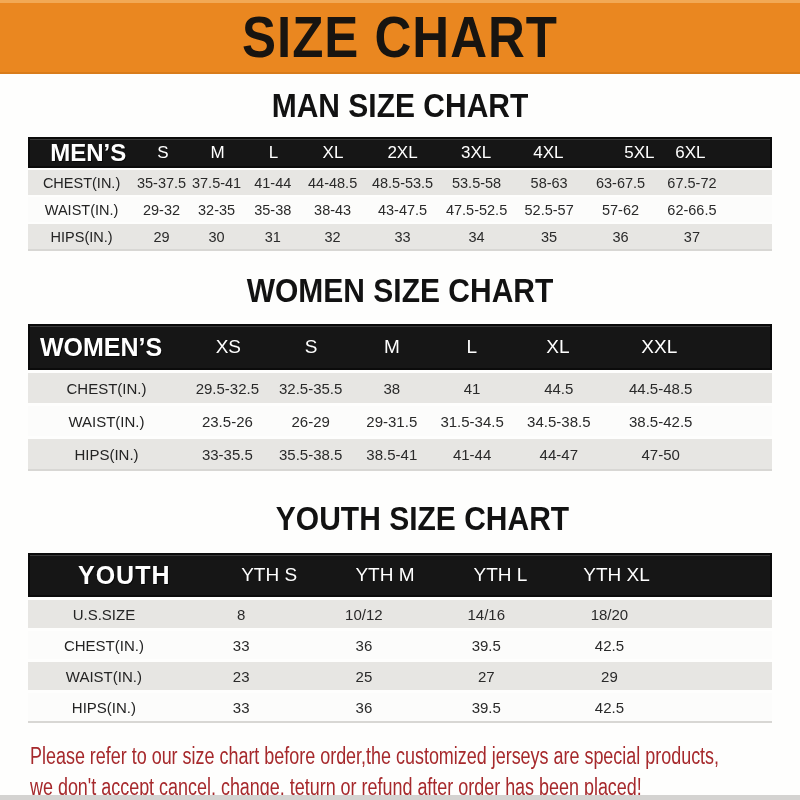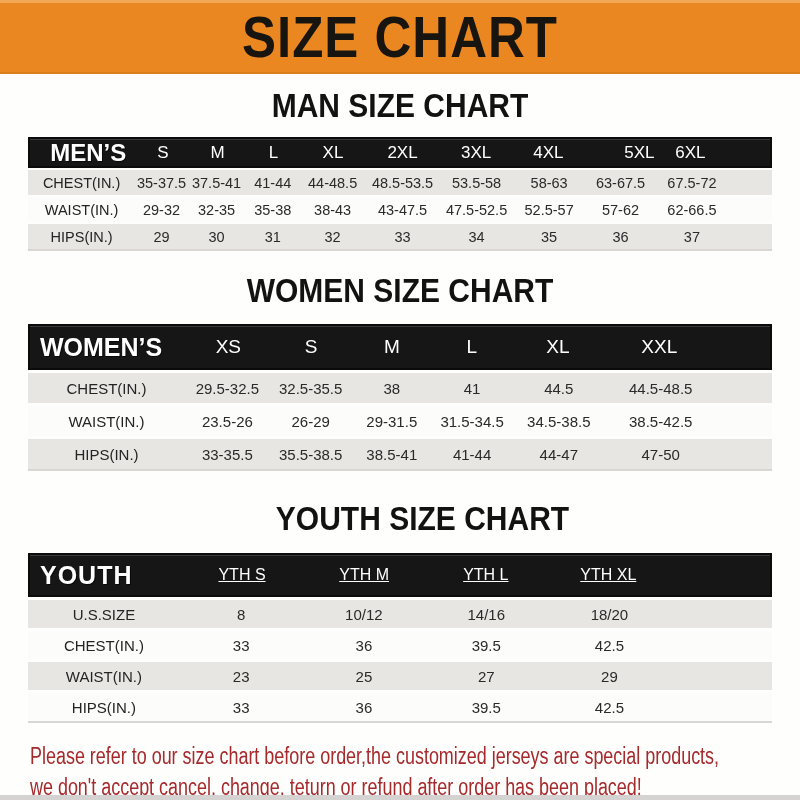--- a/index.html
+++ b/index.html
@@ -73,23 +73,23 @@
   .size-table[data-table="0"] .trow{height:25px;}
   .size-table[data-table="0"] .rval{font-size:14.5px;}
   .size-table[data-table="0"] .rlabel{font-size:14.5px;}
 
   .size-table[data-table="1"] .thead{height:46px;}
   .size-table[data-table="1"] .hlabel{font-size:25px;}
   .size-table[data-table="1"] .hsize{font-size:19px;}
   .size-table[data-table="1"] .trow{height:30px;margin-top:3px;}
   .size-table[data-table="1"] .thead{margin-bottom:1px;}
 
-  .size-table[data-table="2"] .thead{height:44px;}
+  .size-table[data-table="2"] .thead{height:44px;padding-left:38px;}
   .size-table[data-table="2"] .hlabel{font-size:25px;letter-spacing:1px;}
-  .size-table[data-table="2"] .hsize{font-size:16px;text-decoration:underline;}
+  .size-table[data-table="2"] .hsize{font-size:19px;}
   .size-table[data-table="2"] .trow{height:28px;margin-top:3px;justify-content:center;}
 
   .size-table{border-bottom:2px solid #d8d7d4;}
   
   .footer{
     margin-top:18px;
     padding-left:30px;
   }
   .footer-line{height:31px;}
   .footer-line span{

